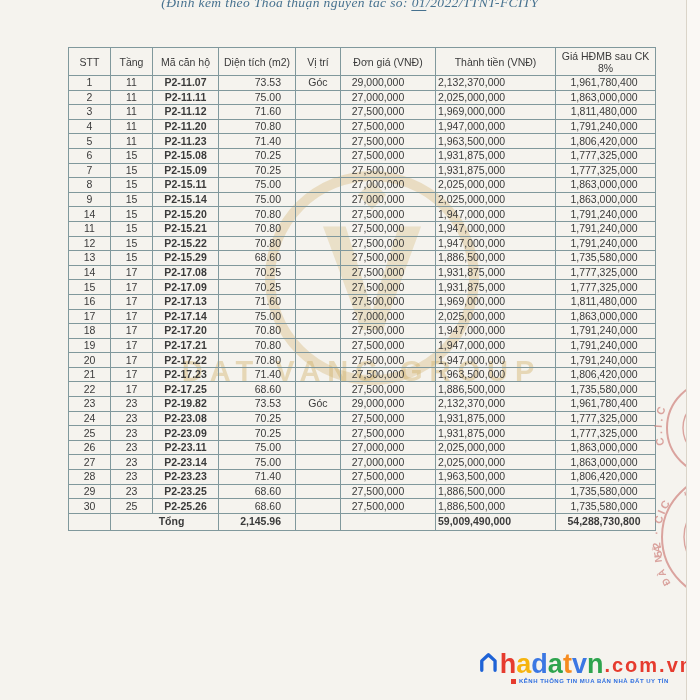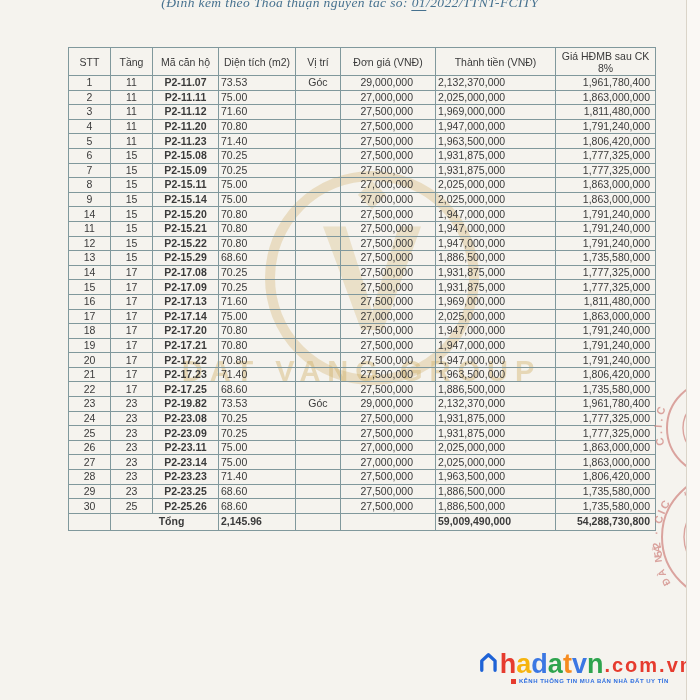--- a/index.html
+++ b/index.html
@@ -33,24 +33,24 @@
     position:absolute;left:68px;top:35px;width:587px;
     border-collapse:collapse;table-layout:fixed;
     font-size:10.5px;color:#3a3a3a;margin-top:12px;
   }
   th,td{border:1px solid #80989c;overflow:hidden;white-space:nowrap;}
   th{height:27px;font-weight:normal;text-align:center;line-height:12px;
      white-space:normal;padding:0 2px;}
   td{height:13.6px;padding:0 2px;line-height:13px;}
   td.c0,td.c1,td.c4{text-align:center;}
   td.c2{text-align:center;font-weight:bold;}
-  td.c3{padding-right:14px;}
-  td.c5{text-align:right;padding-right:22px;}
+  td.c3{text-align:right;padding-right:14px;}
+  td.c5{text-align:center;padding-right:22px;}
   td.c6{text-align:left;padding-right:14px;}
-  td.c7{text-align:right;padding-right:5px;}
+  td.c7{text-align:center;padding-right:5px;}
   tr.total td{font-weight:bold;height:16px;}
   tr.total td.label{text-align:center;padding-left:16px;}
   
   .stamps{position:absolute;left:0;top:0;pointer-events:none;}
   
   .logo{position:absolute;left:479px;top:647px;width:215px;text-align:center;}
   .logo-row{display:flex;align-items:flex-end;}
   .logo-house{margin-right:2px;}
   .logo-word{font-size:27px;font-weight:bold;letter-spacing:0px;line-height:26px;}
   .logo-suffix{font-size:20px;font-weight:bold;color:#e63b2e;letter-spacing:2px;

